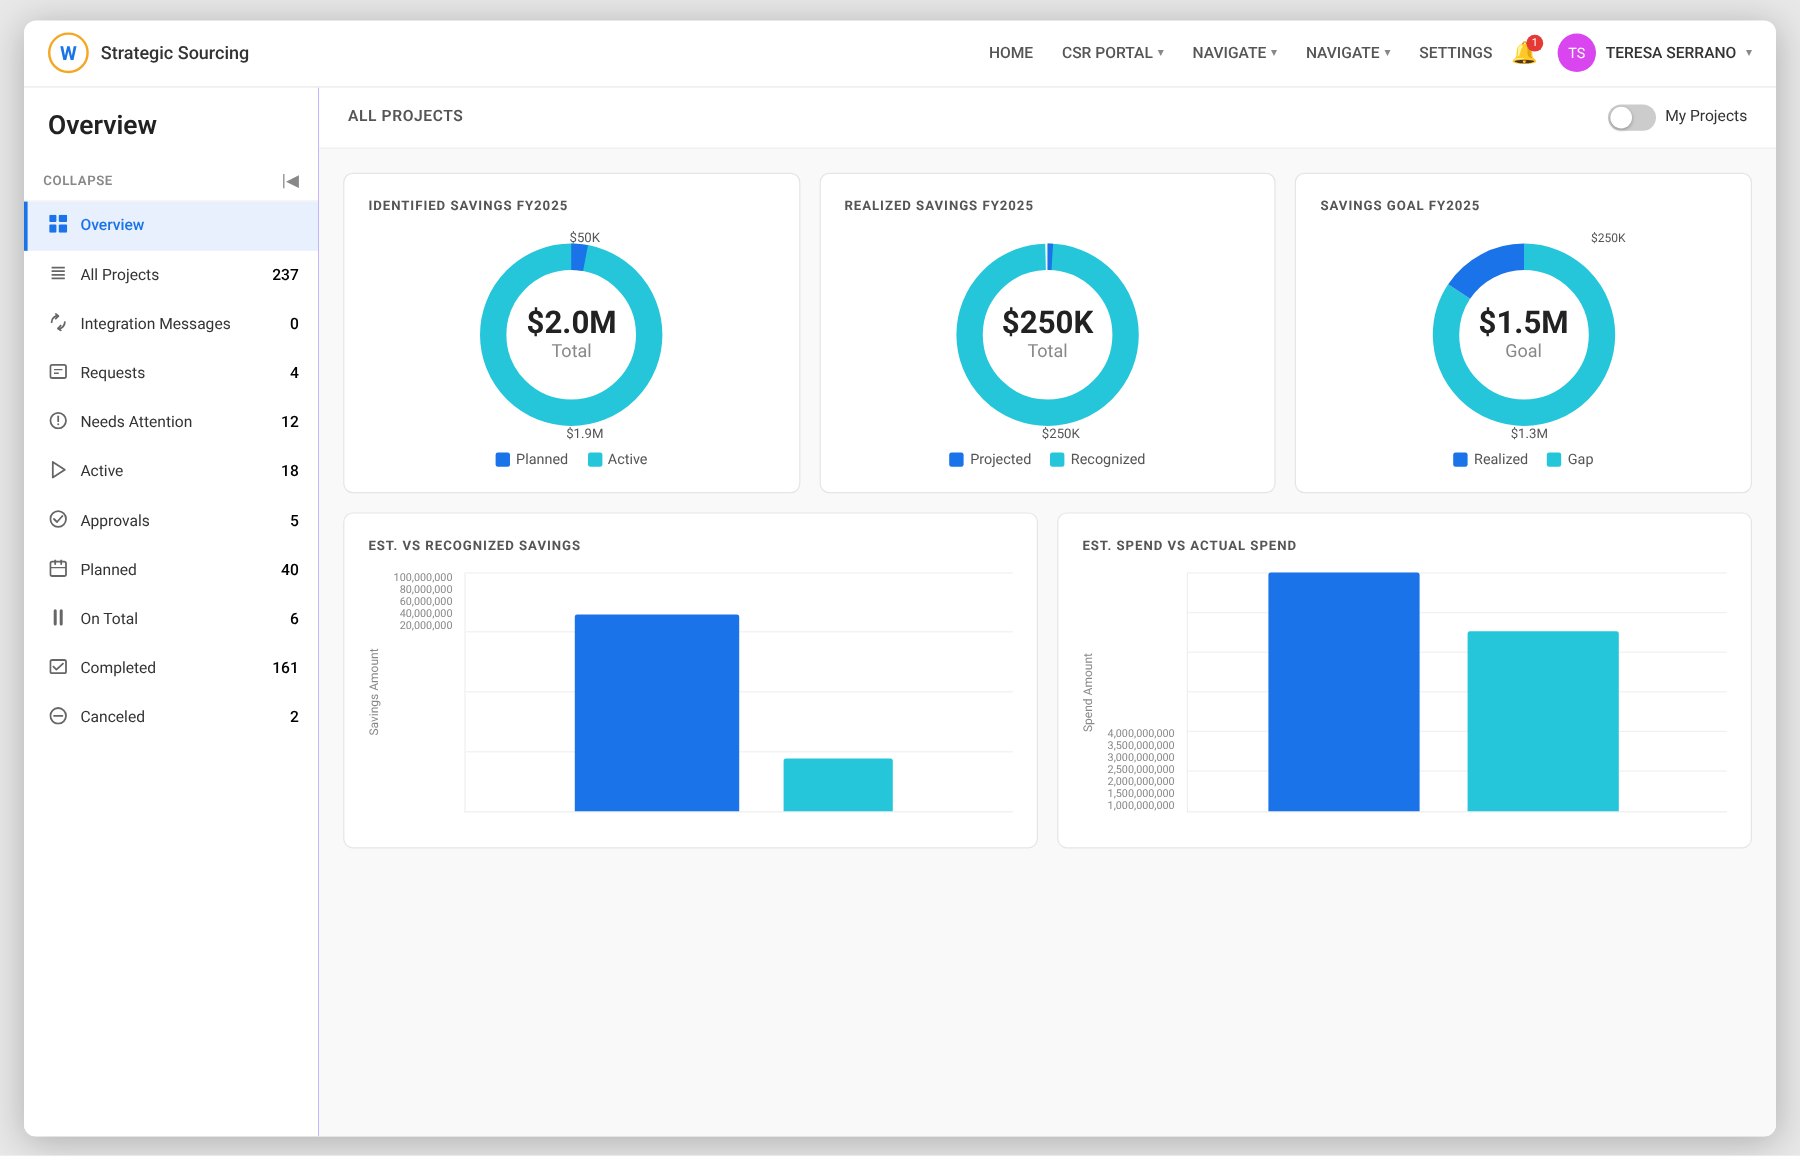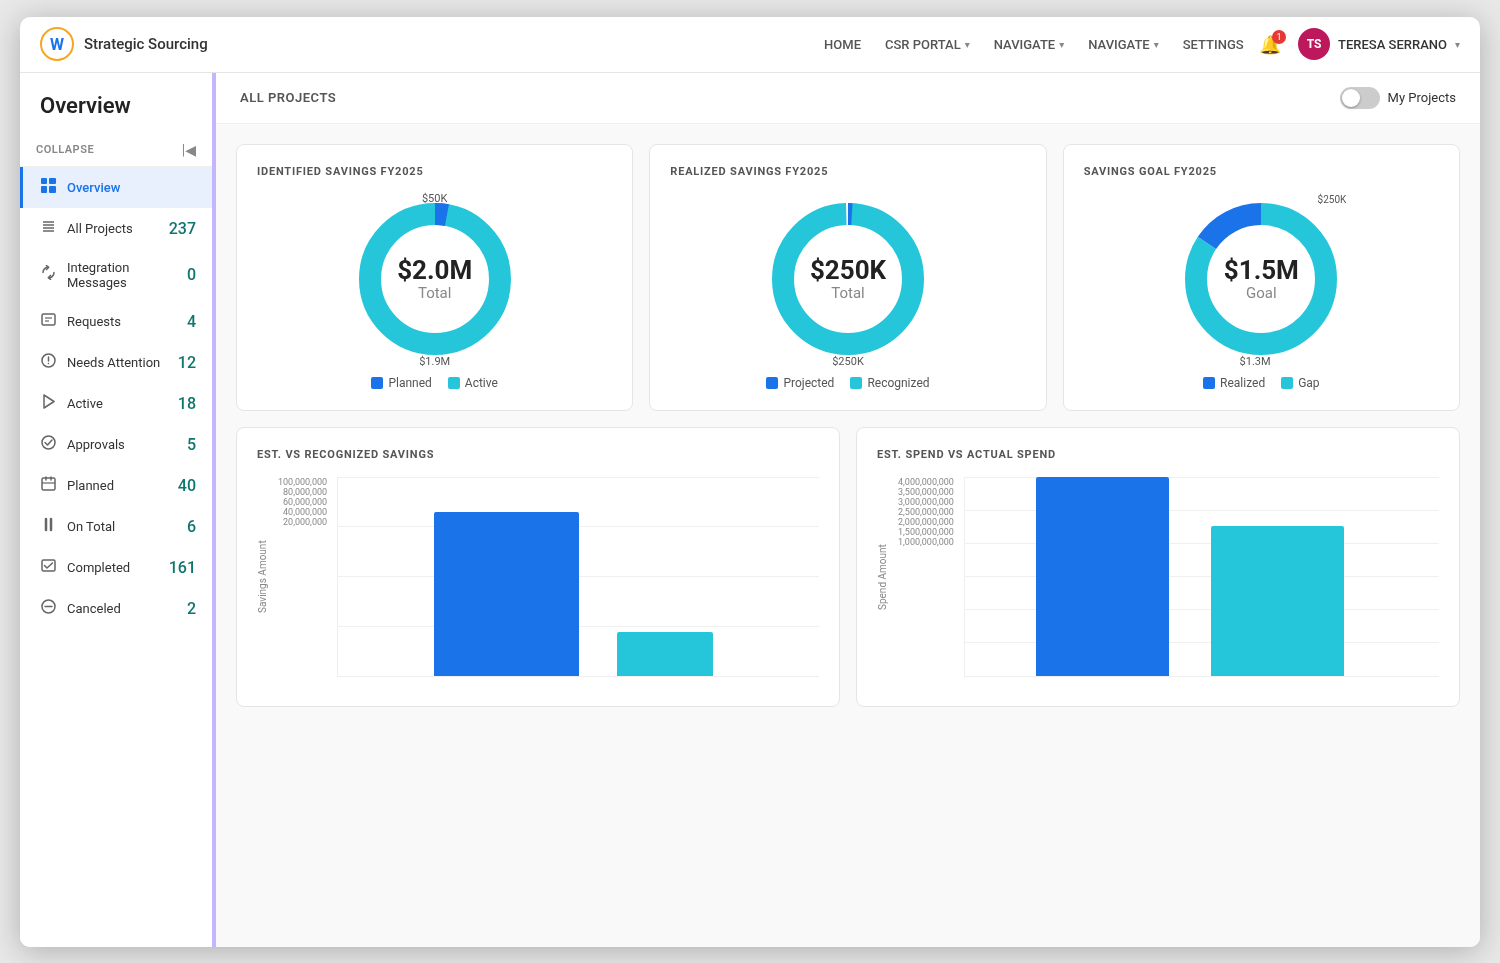--- a/index.html
+++ b/index.html
@@ -13,40 +13,40 @@
     .logo-w { font-size: 16px; font-weight: 700; color: #1a73e8; }
     .app-title { font-size: 15px; font-weight: 500; color: #333; }
     .nav-links { display: flex; align-items: center; gap: 24px; }
     .nav-link { font-size: 13px; font-weight: 500; color: #555; cursor: pointer; display: flex; align-items: center; gap: 4px; }
     .nav-dropdown-arrow { font-size: 10px; color: #888; }
     .nav-right { display: flex; align-items: center; gap: 16px; }
     .bell-btn { position: relative; cursor: pointer; }
     .bell-icon { font-size: 18px; color: #555; }
     .bell-badge { position: absolute; top: -4px; right: -4px; background: #e53935; color: #fff; border-radius: 50%; width: 14px; height: 14px; font-size: 9px; display: flex; align-items: center; justify-content: center; }
     .user-btn { display: flex; align-items: center; gap: 8px; cursor: pointer; }
-    .user-avatar { width: 32px; height: 32px; border-radius: 50%; background: #be185d; color: #fff; font-size: 12px; font-weight: 700; display: flex; align-items: center; justify-content: center; }
+    .user-avatar { width: 32px; height: 32px; border-radius: 50%; background: #d946ef; color: #fff; font-size: 12px; font-weight: 400; display: flex; align-items: center; justify-content: center; }
     .user-name { font-size: 13px; font-weight: 500; color: #333; }
     .user-arrow { font-size: 10px; color: #888; }
     
     
     .main-area { display: flex; flex: 1; overflow: hidden; }
     
     
-    .sidebar { width: 196px; border-right: 4px solid #c4b5fd; flex-shrink: 0; display: flex; flex-direction: column; background: #fff; padding-top: 8px; }
+    .sidebar { width: 246px; border-right: 1px solid #c4b5fd; flex-shrink: 0; display: flex; flex-direction: column; background: #fff; padding-top: 8px; }
     .page-title { font-size: 22px; font-weight: 600; color: #222; padding: 12px 20px 16px; }
     .sidebar-collapse { display: flex; align-items: center; justify-content: space-between; gap: 6px; padding: 8px 16px; border-bottom: 1px solid #eee; cursor: pointer; }
     .collapse-text { font-size: 11px; font-weight: 600; color: #888; letter-spacing: 0.5px; }
     .collapse-icon { font-size: 14px; color: #888; }
     .sidebar-nav { flex: 1; }
     .nav-item { display: flex; align-items: center; gap: 10px; padding: 11px 16px; cursor: pointer; border-left: 3px solid transparent; transition: background 0.15s; }
     .nav-item.active { background: #e8f0fe; border-left-color: #1a73e8; }
     .nav-item .nav-icon { font-size: 15px; color: #1a73e8; width: 18px; text-align: center; }
     .nav-item .nav-label { font-size: 13px; color: #333; flex: 1; }
     .nav-item.active .nav-label { color: #1a73e8; font-weight: 500; }
-    .nav-item .nav-count { font-size: 16px; color: #0f766e; font-weight: 500; }
+    .nav-item .nav-count { font-size: 13px; color: #000000; font-weight: 500; }
     
     
     .content { flex: 1; overflow-y: auto; background: #f9f9f9; padding: 0; }
     .content-header { background: #fff; padding: 14px 24px; border-bottom: 1px solid #eee; display: flex; align-items: center; justify-content: space-between; }
     .content-section-title { font-size: 13px; font-weight: 600; color: #555; letter-spacing: 0.5px; }
     .my-projects-toggle { display: flex; align-items: center; gap: 8px; cursor: pointer; }
     .toggle-track { width: 40px; height: 22px; background: #ccc; border-radius: 11px; position: relative; }
     .toggle-thumb { width: 18px; height: 18px; background: #fff; border-radius: 50%; position: absolute; top: 2px; left: 2px; box-shadow: 0 1px 3px rgba(0,0,0,0.3); }
     .my-projects-label { font-size: 13px; color: #333; }
     
@@ -54,21 +54,21 @@
     
     
     .cards-row { display: grid; grid-template-columns: 1fr 1fr 1fr; gap: 16px; margin-bottom: 16px; }
     .card { background: #fff; border: 1px solid #e5e5e5; border-radius: 8px; padding: 20px; }
     .card-title { font-size: 11px; font-weight: 700; color: #555; letter-spacing: 0.8px; margin-bottom: 16px; }
     .donut-container { display: flex; flex-direction: column; align-items: center; }
     .donut-wrap { position: relative; width: 170px; height: 170px; margin-bottom: 12px; }
     .donut-center { position: absolute; top: 50%; left: 50%; transform: translate(-50%, -50%); text-align: center; }
     .donut-value { font-size: 26px; font-weight: 700; color: #222; line-height: 1.1; }
     .donut-label { font-size: 15px; color: #888; }
-    .donut-annotation { font-size: 11px; color: #555; position: absolute; }
+    .donut-annotation { font-size: 11px; color: #555; position: absolute; margin-left: 11px; }
     .legend { display: flex; gap: 16px; justify-content: center; flex-wrap: wrap; }
     .legend-item { display: flex; align-items: center; gap: 5px; font-size: 12px; color: #555; }
     .legend-dot { width: 12px; height: 12px; border-radius: 2px; flex-shrink: 0; }
     
     
     .charts-row { display: grid; grid-template-columns: 1fr 1fr; gap: 16px; }
     .chart-card { background: #fff; border: 1px solid #e5e5e5; border-radius: 8px; padding: 20px; min-height: 280px; }
     .chart-title { font-size: 11px; font-weight: 700; color: #555; letter-spacing: 0.8px; margin-bottom: 16px; }
     .y-axis-side { writing-mode: vertical-lr; transform: rotate(180deg); font-size: 10px; color: #888; display: flex; align-items: center; justify-content: center; margin-right: 4px; }
     
@@ -380,21 +380,21 @@
                 <div style="position:absolute;bottom:0;left:20%;width:30%;height:82%;background:#1a73e8;border-radius:2px 2px 0 0;"></div>
                 <div style="position:absolute;bottom:0;left:58%;width:20%;height:22%;background:#26c6da;border-radius:2px 2px 0 0;"></div>
               </div>
             </div>
           </div>
 
           <div class="chart-card">
             <div class="chart-title">EST. SPEND VS ACTUAL SPEND</div>
             <div style="display:flex;align-items:flex-start;gap:4px">
               <div class="y-axis-side" style="font-size:10px;color:#888;writing-mode:vertical-rl;transform:rotate(180deg);height:200px;display:flex;align-items:center;justify-content:center;white-space:nowrap;padding-left:2px;">Spend Amount</div>
-              <div style="display:flex;flex-direction:column;align-items:flex-end;justify-content:flex-start;height:200px;padding-right:6px;font-size:9px;color:#888;">
+              <div style="display:flex;flex-direction:column;align-items:flex-end;justify-content:flex-end;height:200px;padding-right:6px;font-size:9px;color:#888;">
                 <span>4,000,000,000</span>
                 <span>3,500,000,000</span>
                 <span>3,000,000,000</span>
                 <span>2,500,000,000</span>
                 <span>2,000,000,000</span>
                 <span>1,500,000,000</span>
                 <span>1,000,000,000</span>
               </div>
               <div style="flex:1;position:relative;height:200px;border-left:1px solid #eee;border-bottom:1px solid #eee;">
                 <div style="position:absolute;top:0;left:0;right:0;border-top:1px solid #f0f0f0;"></div>

